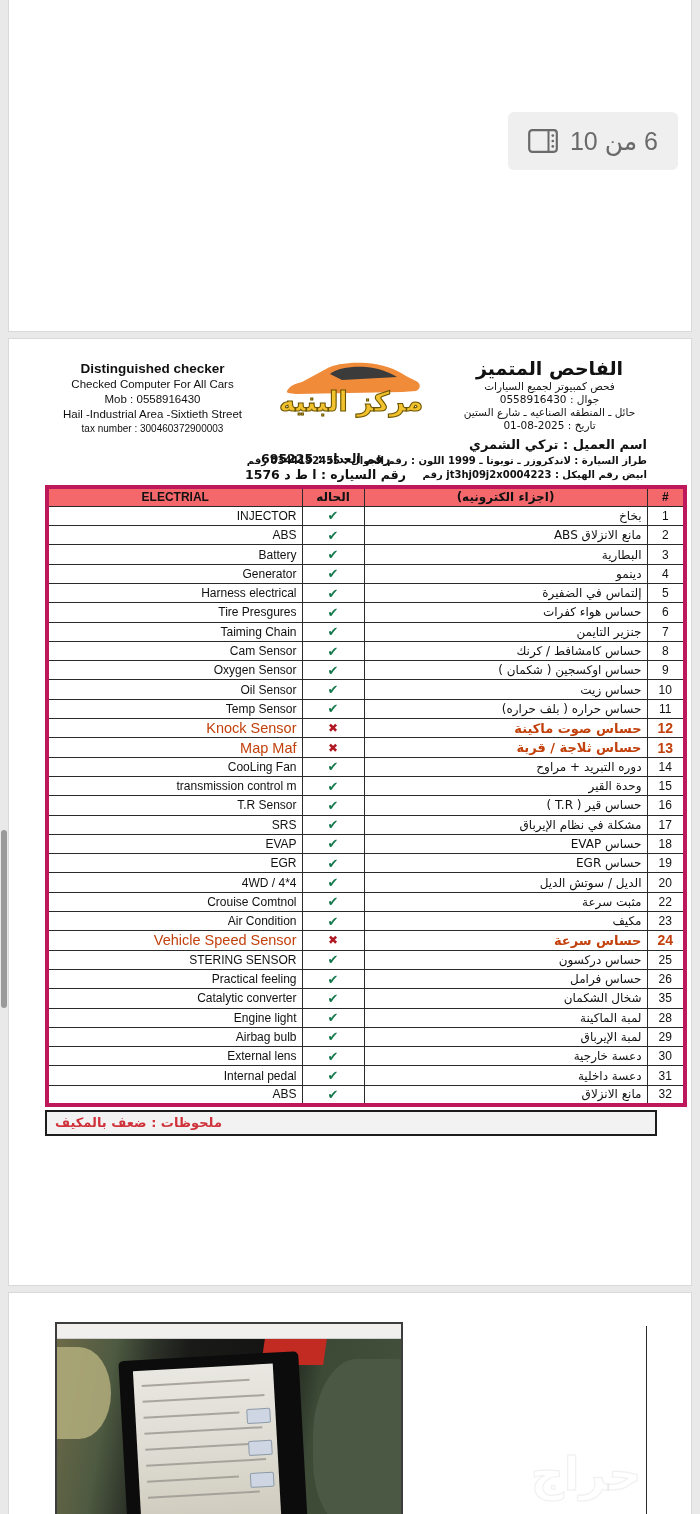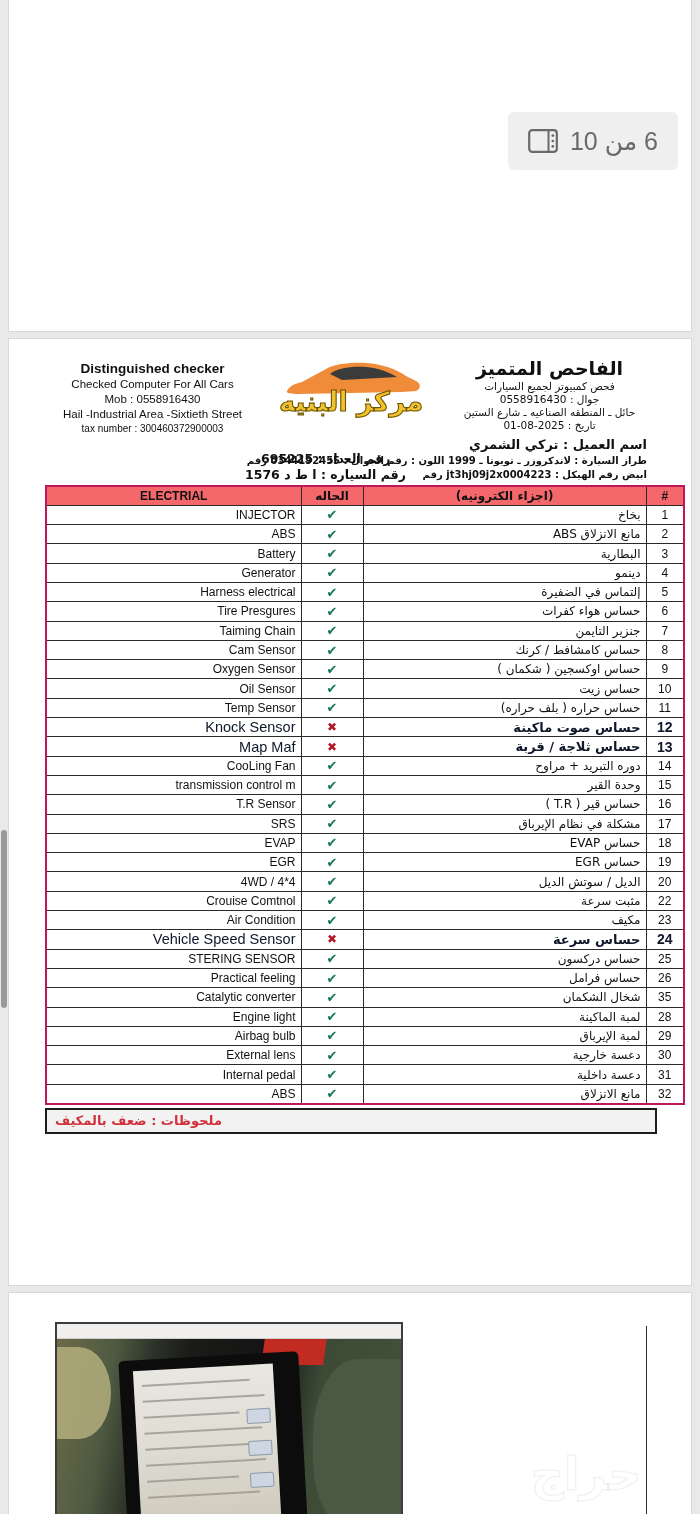--- a/index.html
+++ b/index.html
@@ -164,21 +164,21 @@
     font-family: "DejaVu Sans", sans-serif;
     margin-top: -2px;
     margin-bottom: 1px;
   }
 
   
   table.report {
     width: 100%;
     border-collapse: collapse;
     table-layout: fixed;
-    border: 2px solid #be185d;
+    border: 4px solid #be185d;
   }
   table.report th, table.report td {
     border: 1px solid #2a2a2a;
     height: 19.3px;
     padding: 0 5px;
     font-size: 12px;
     color: #111;
     vertical-align: middle;
   }
   thead th {
@@ -194,21 +194,21 @@
   th.c-ara { width: 283px; font-family: "DejaVu Sans", sans-serif; font-size: 13px; }
   th.c-num { width: 38px; }
 
   td.c-eng { text-align: right; font-size: 12.5px; }
   td.c-sta { text-align: center; }
   td.c-ara { text-align: right; direction: rtl; font-family: "DejaVu Sans", sans-serif; font-size: 11.5px; }
   td.c-num { text-align: center; font-size: 12px; }
 
   tr.fail td.c-eng,
   tr.fail td.c-ara,
-  tr.fail td.c-num { color: #0f172a; }
+  tr.fail td.c-num { color: #c2410c; }
   tr.fail td.c-eng { font-size: 14.5px; }
   tr.fail td.c-ara { font-size: 13px; font-weight: bold; }
   tr.fail td.c-num { font-size: 14px; font-weight: bold; }
 
   .mark-ok   { color: #14784c; font-size: 13px; font-weight: bold; }
   .mark-fail { color: #b01824; font-size: 12px; font-weight: bold; }
 
   
   .notes-box {
     margin-top: 3px;

